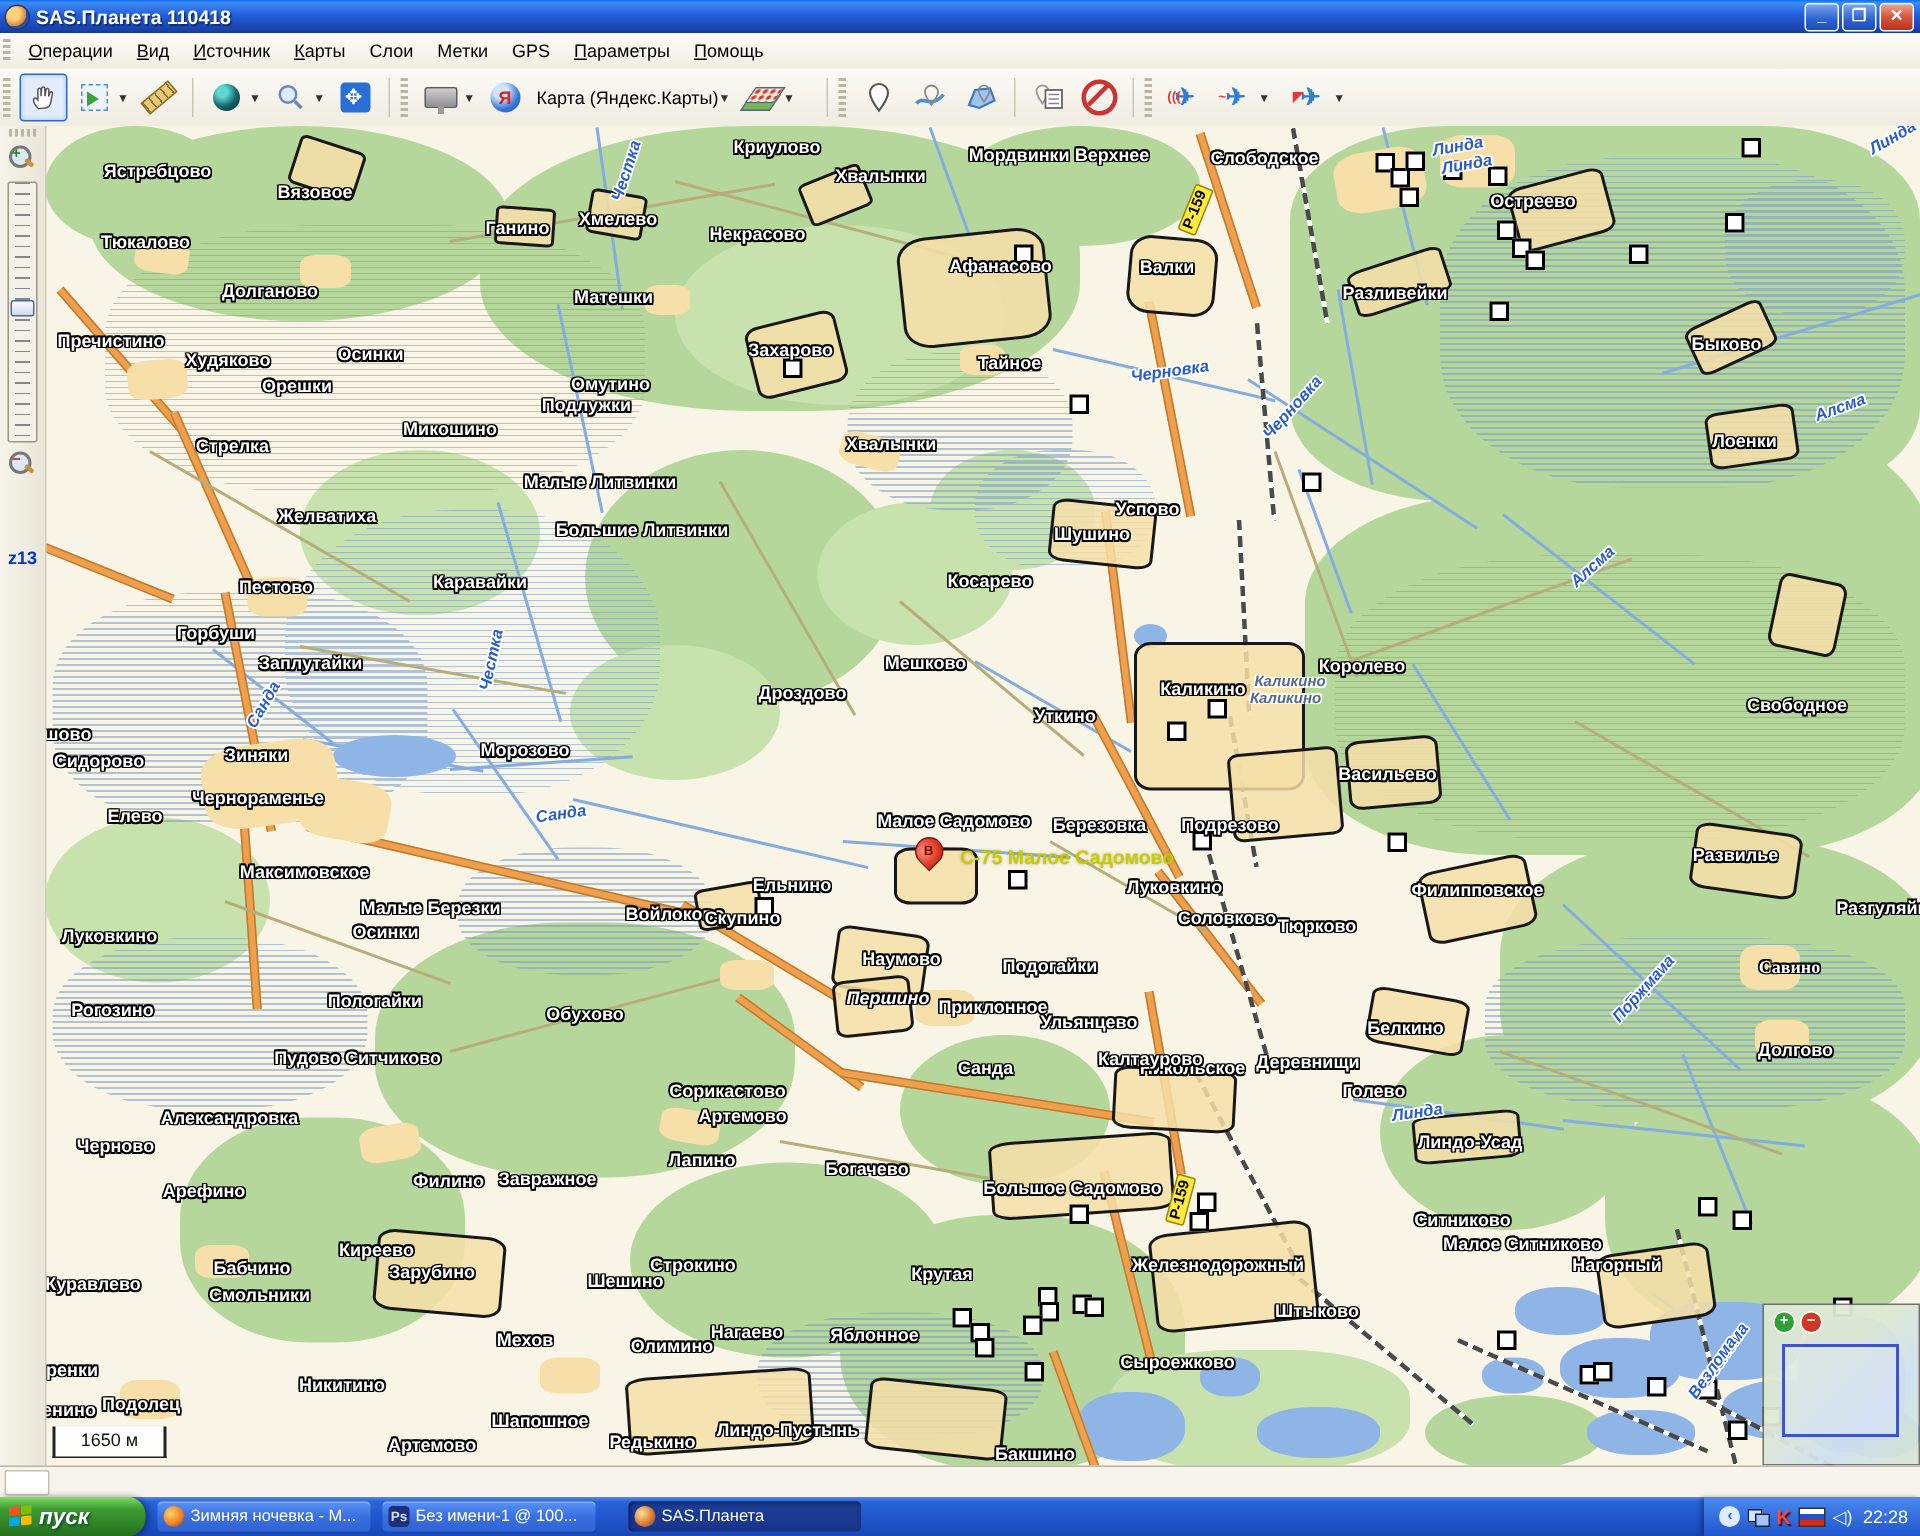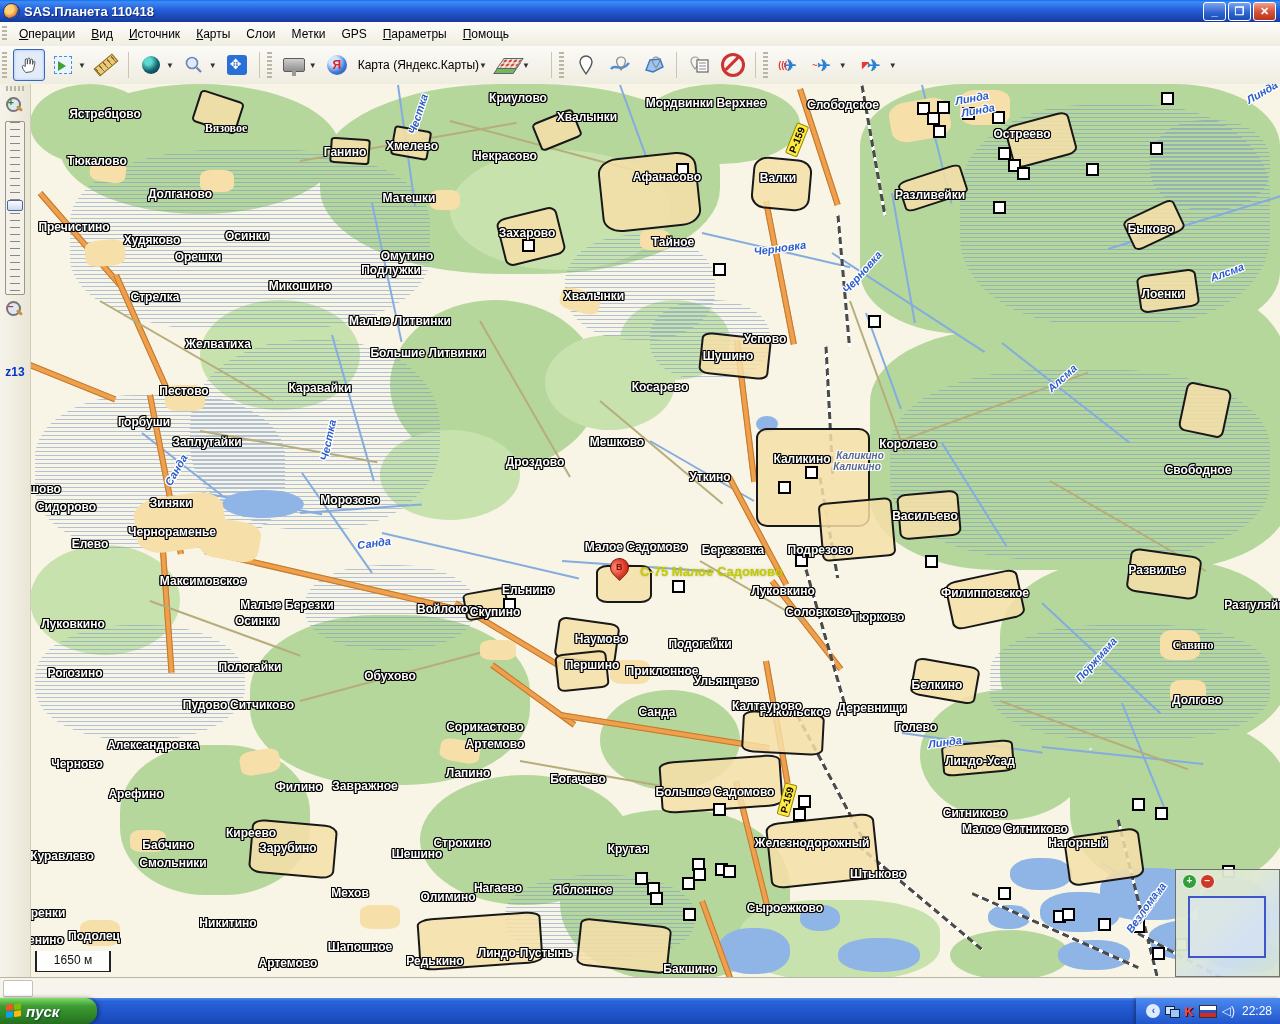--- a/index.html
+++ b/index.html
@@ -502,21 +502,21 @@
     <div class="poi" style="left: 1023px; top: 826px;"></div>
     <div class="poi" style="left: 1032px; top: 824px;"></div>
     <div class="poi" style="left: 1068px; top: 834px;"></div>
     <div class="poi" style="left: 1102px; top: 836px;"></div>
     <div class="poi" style="left: 1122px; top: 863px;"></div>
     <div class="poi" style="left: 1192px; top: 781px;"></div>
     <div class="poi" style="left: 1145px; top: 854px;"></div>
     <div class="poi" style="left: 492px; top: 155px;"></div>
     <div class="poi" style="left: 646px; top: 79px;"></div>
     <div class="ml" style="left: 75px; top: 30px; transform: translate(-50%, -50%);">Ястребцово</div>
-    <div class="ml" style="left: 196px; top: 44px; transform: translate(-50%, -50%); font-family: Liberation Serif, serif;">Вязовое</div>
+    <div class="ml" style="left: 180px; top: 44px; transform: translate(-50%, -50%);">Вязовое</div>
     <div class="ml" style="left: 315px; top: 68px; transform: translate(-50%, -50%);">Ганино</div>
     <div class="ml" style="left: 382px; top: 62px; transform: translate(-50%, -50%);">Хмелево</div>
     <div class="ml" style="left: 488px; top: 14px; transform: translate(-50%, -50%);">Криулово</div>
     <div class="ml" style="left: 557px; top: 33px; transform: translate(-50%, -50%);">Хвалынки</div>
     <div class="ml" style="left: 676px; top: 19px; transform: translate(-50%, -50%);">Мордвинки Верхнее</div>
     <div class="ml" style="left: 813px; top: 21px; transform: translate(-50%, -50%);">Слободское</div>
     <div class="ml" style="left: 992px; top: 50px; transform: translate(-50%, -50%);">Остреево</div>
     <div class="ml" style="left: 67px; top: 77px; transform: translate(-50%, -50%);">Тюкалово</div>
     <div class="ml" style="left: 150px; top: 110px; transform: translate(-50%, -50%);">Долганово</div>
     <div class="ml" style="left: 379px; top: 114px; transform: translate(-50%, -50%);">Матешки</div>
@@ -579,21 +579,21 @@
     <div class="ml" style="left: 465px; top: 528px; transform: translate(-50%, -50%);">Скупино</div>
     <div class="ml" style="left: 498px; top: 506px; transform: translate(-50%, -50%);">Ельнино</div>
     <div class="ml" style="left: 43px; top: 540px; transform: translate(-50%, -50%);">Луковкино</div>
     <div class="ml" style="left: 45px; top: 589px; transform: translate(-50%, -50%);">Рогозино</div>
     <div class="ml" style="left: 220px; top: 583px; transform: translate(-50%, -50%);">Пологайки</div>
     <div class="ml" style="left: 360px; top: 592px; transform: translate(-50%, -50%);">Обухово</div>
     <div class="ml" style="left: 175px; top: 621px; transform: translate(-50%, -50%);">Пудово</div>
     <div class="ml" style="left: 232px; top: 621px; transform: translate(-50%, -50%);">Ситчиково</div>
     <div class="ml" style="left: 571px; top: 555px; transform: translate(-50%, -50%);">Наумово</div>
     <div class="ml" style="left: 670px; top: 560px; transform: translate(-50%, -50%);">Подогайки</div>
-    <div class="ml" style="left: 562px; top: 581px; transform: translate(-50%, -50%);">Першино</div>
+    <div class="ml" style="left: 562px; top: 581px; transform: translate(-50%, -50%); font-style: italic;">Першино</div>
     <div class="ml" style="left: 632px; top: 587px; transform: translate(-50%, -50%);">Приклонное</div>
     <div class="ml" style="left: 696px; top: 597px; transform: translate(-50%, -50%);">Ульянцево</div>
     <div class="ml" style="left: 627px; top: 628px; transform: translate(-50%, -50%);">Санда</div>
     <div class="ml" style="left: 765px; top: 628px; transform: translate(-50%, -50%);">Никольское</div>
     <div class="ml" style="left: 842px; top: 624px; transform: translate(-50%, -50%);">Деревнищи</div>
     <div class="ml" style="left: 737px; top: 622px; transform: translate(-50%, -50%);">Калтаурово</div>
     <div class="ml" style="left: 455px; top: 643px; transform: translate(-50%, -50%);">Сорикастово</div>
     <div class="ml" style="left: 465px; top: 660px; transform: translate(-50%, -50%);">Артемово</div>
     <div class="ml" style="left: 438px; top: 689px; transform: translate(-50%, -50%);">Лапино</div>
     <div class="ml" style="left: 548px; top: 695px; transform: translate(-50%, -50%);">Богачево</div>
@@ -665,20 +665,34 @@
 <div class="taskbar">
   <div class="startbtn">
     <span class="flag">
         <i></i>
         <i></i>
         <i></i>
         <i></i>
       </span>
     <span>пуск</span>
   </div>
+  <span id="task-items" style="display:flex;align-items:center;">
+      <span class="task">
+        <span class="ticon firefox"></span>
+        <span>Зимняя ночевка - M...</span>
+      </span>
+      <span class="task">
+        <span class="ticon ps">Ps</span>
+        <span>Без имени-1 @ 100...</span>
+      </span>
+      <span class="task active">
+        <span class="ticon sas"></span>
+        <span>SAS.Планета</span>
+      </span>
+    </span>
   <div class="tray">
     <span class="chev">‹</span>
     <span class="net">
         <i></i>
         <i></i>
       </span>
     <span class="kasp">K</span>
     <span class="flag-ru"></span>
     <span class="vol">◁)</span>
     <span class="clock">22:28</span>

